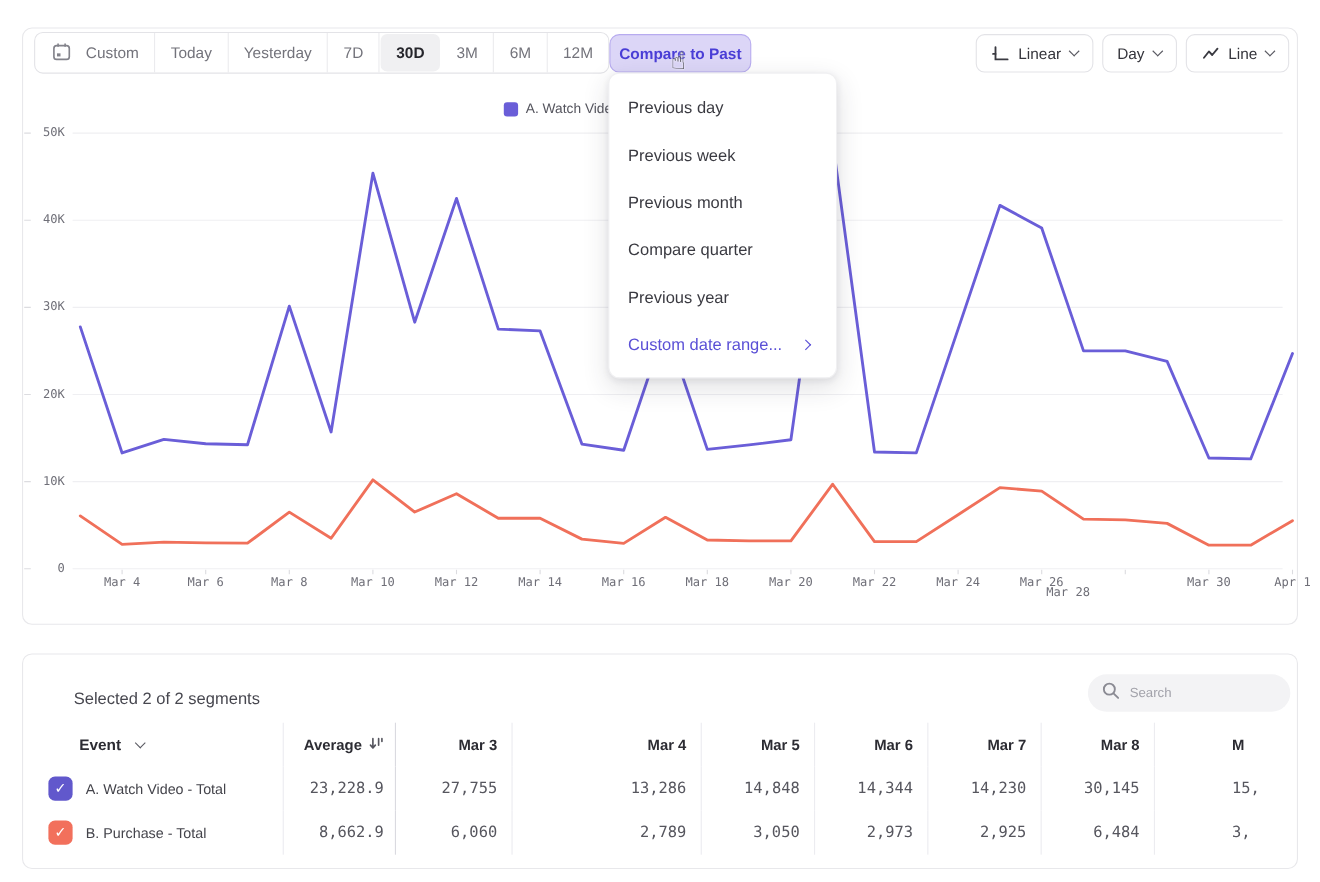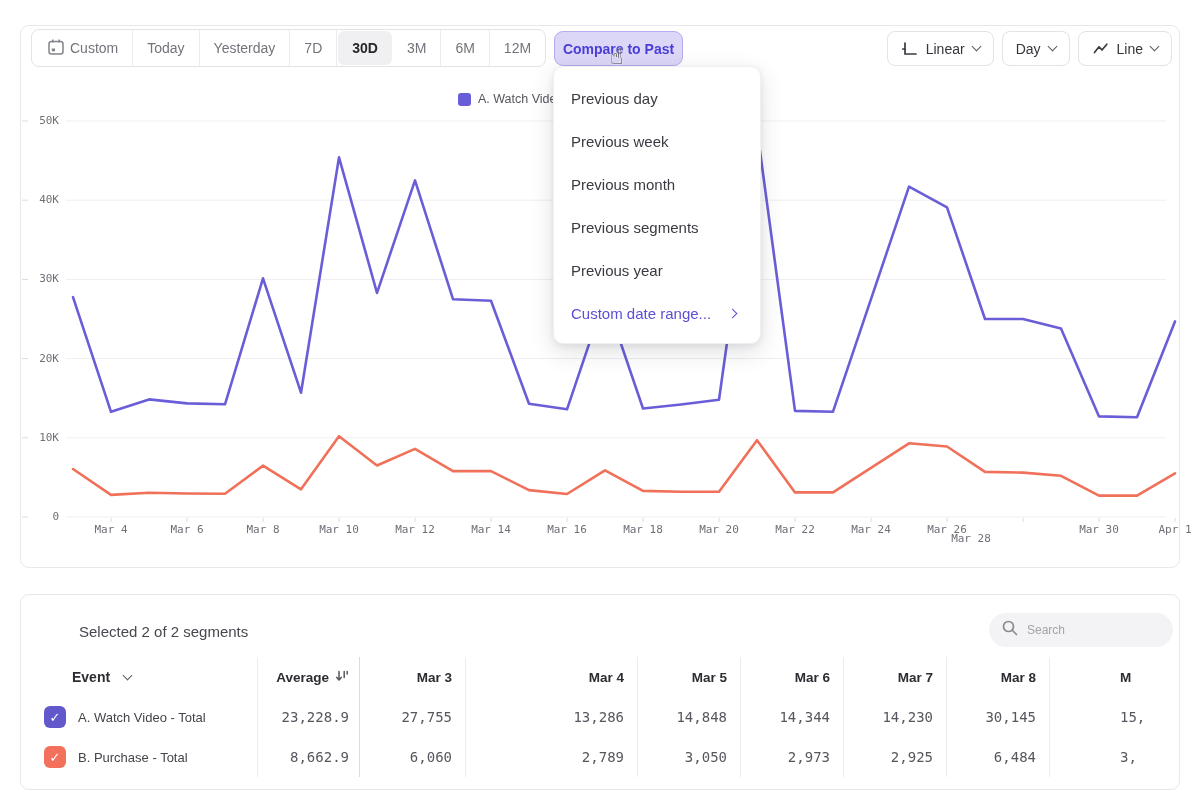--- a/index.html
+++ b/index.html
@@ -6,21 +6,21 @@
   body { background:#fff; font-family:"Liberation Sans", sans-serif; }
   .page { position:relative; width:1200px; height:802px; background:#fff; overflow:hidden; }
 
   .card { position:absolute; background:#fff; border:1px solid #E8E8EB; border-radius:9px; }
   .chart-card { left:20px; top:25px; width:1160px; height:543px; }
   .table-card { left:20px; top:594px; width:1160px; height:196px; overflow:hidden; }
 
   
   .seg-group { position:absolute; left:10px; top:3px; height:38px; display:flex; align-items:stretch;
     border:1px solid #E3E3E7; border-radius:8px; background:#fff; z-index:5; }
-  .seg { display:flex; align-items:center; gap:4px; padding:0 14px; font-size:14px; color:#73737B;
+  .seg { display:flex; align-items:center; gap:12px; padding:0 14px; font-size:14px; color:#73737B;
     border-right:1px solid #EBEBEE; cursor:pointer; white-space:nowrap; background:transparent; border-top:0; border-bottom:0; border-left:0; font-family:inherit; }
   .seg:last-child { border-right:0; }
   .seg.selected { background:#F0F0F2; color:#26262C; font-weight:bold; border-radius:6px; margin:1px; border-right:0; }
   .seg.selected + .seg { border-left:0; }
   .cal-icon { width:20px; height:20px; }
 
   .compare-btn { position:absolute; left:533px; top:5px; width:129px; height:35px; z-index:5;
     background:#DCD6F7; border:1.5px solid #B7ABEF; border-radius:9px; color:#4A3ED6;
     font-size:14px; font-weight:bold; font-family:inherit; cursor:pointer; }
 
@@ -51,21 +51,21 @@
     border-radius:10px; box-shadow:0 8px 24px rgba(40,40,60,.14), 0 2px 6px rgba(40,40,60,.08);
     padding:10px 0 8px 0; z-index:40; }
   .menu-item { height:43px; display:flex; align-items:center; padding:0 24px 0 17px; font-size:15px;
     color:#3A3A41; cursor:pointer; }
   .menu-item.custom { color:#5A4FD6; justify-content:space-between; }
 
   .cursor-hand { position:absolute; left:610px; top:44px; font-size:22px; color:#2F2F35; z-index:60;
     text-shadow:0 0 2px #fff, 0 0 2px #fff; font-family:"DejaVu Sans", sans-serif; }
 
   
-  .select-row { position:absolute; left:20px; top:23px; display:flex; align-items:center; gap:12px; }
+  .select-row { position:absolute; left:20px; top:23px; display:flex; align-items:flex-end; }
   .checkbox { width:26px; height:26px; border-radius:7px; display:flex; align-items:center; justify-content:center;
     color:#fff; font-size:15px; font-weight:bold; cursor:pointer; font-family:"DejaVu Sans", sans-serif; }
   .select-label { font-size:15px; color:#47474F; }
   .search-box { position:absolute; left:968px; top:18px; width:184px; height:34px; background:#F3F3F5;
     border-radius:17px; display:flex; align-items:center; padding:0 12px; gap:8px; }
   .search-box input { border:0; outline:0; background:transparent; font-size:12px; color:#47474F; width:120px;
     font-family:inherit; }
   .search-box input::placeholder { color:#A2A2AA; }
 
   .grid { position:absolute; left:1px; top:62px; display:grid;
@@ -288,21 +288,21 @@
         <div class="cell num col-sep">2,925</div>
         <div class="cell num col-sep">6,484</div>
         <div class="cell num col-sep last">3,</div>
       </div>
   </div>
 
   <div class="menu" id="compare-menu">
       <div class="menu-item">Previous day</div>
       <div class="menu-item">Previous week</div>
       <div class="menu-item">Previous month</div>
-      <div class="menu-item">Previous segments</div>
+      <div class="menu-item">Compare quarter</div>
       <div class="menu-item">Previous year</div>
       <div class="menu-item custom">
         <span>Custom date range...</span>
         <span class="caret-right"></span>
       </div>
     </div>
 
   <div class="cursor-hand">☝</div>
 </div>
 

